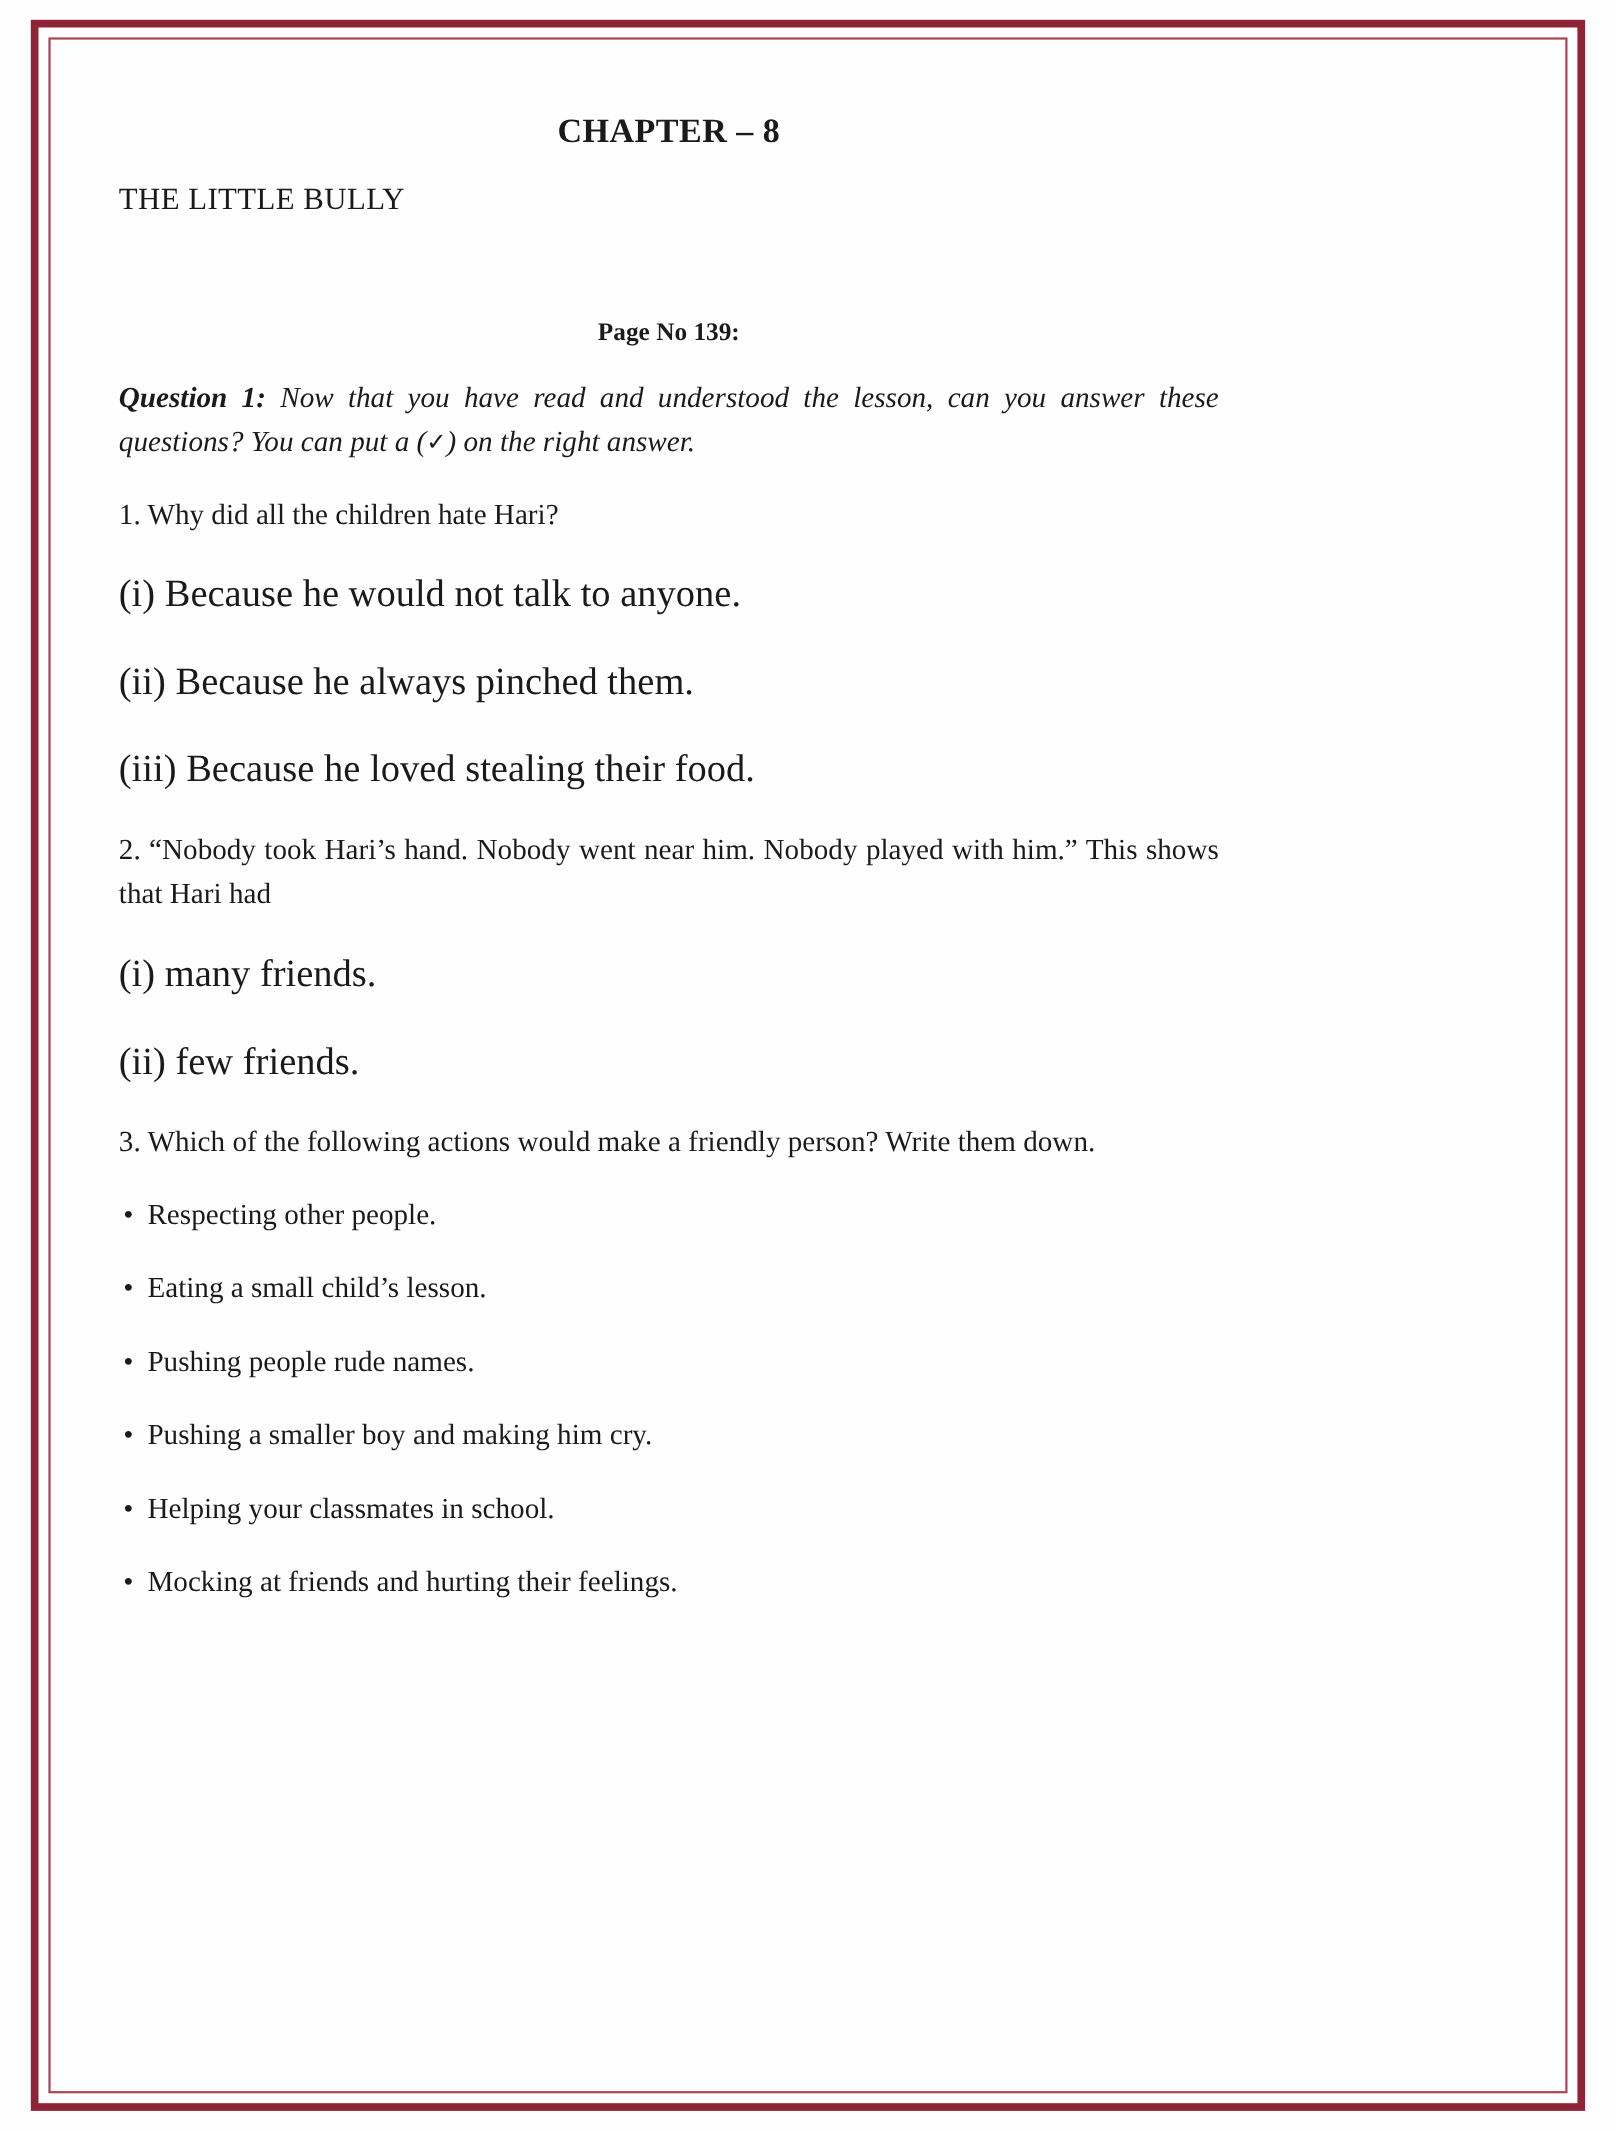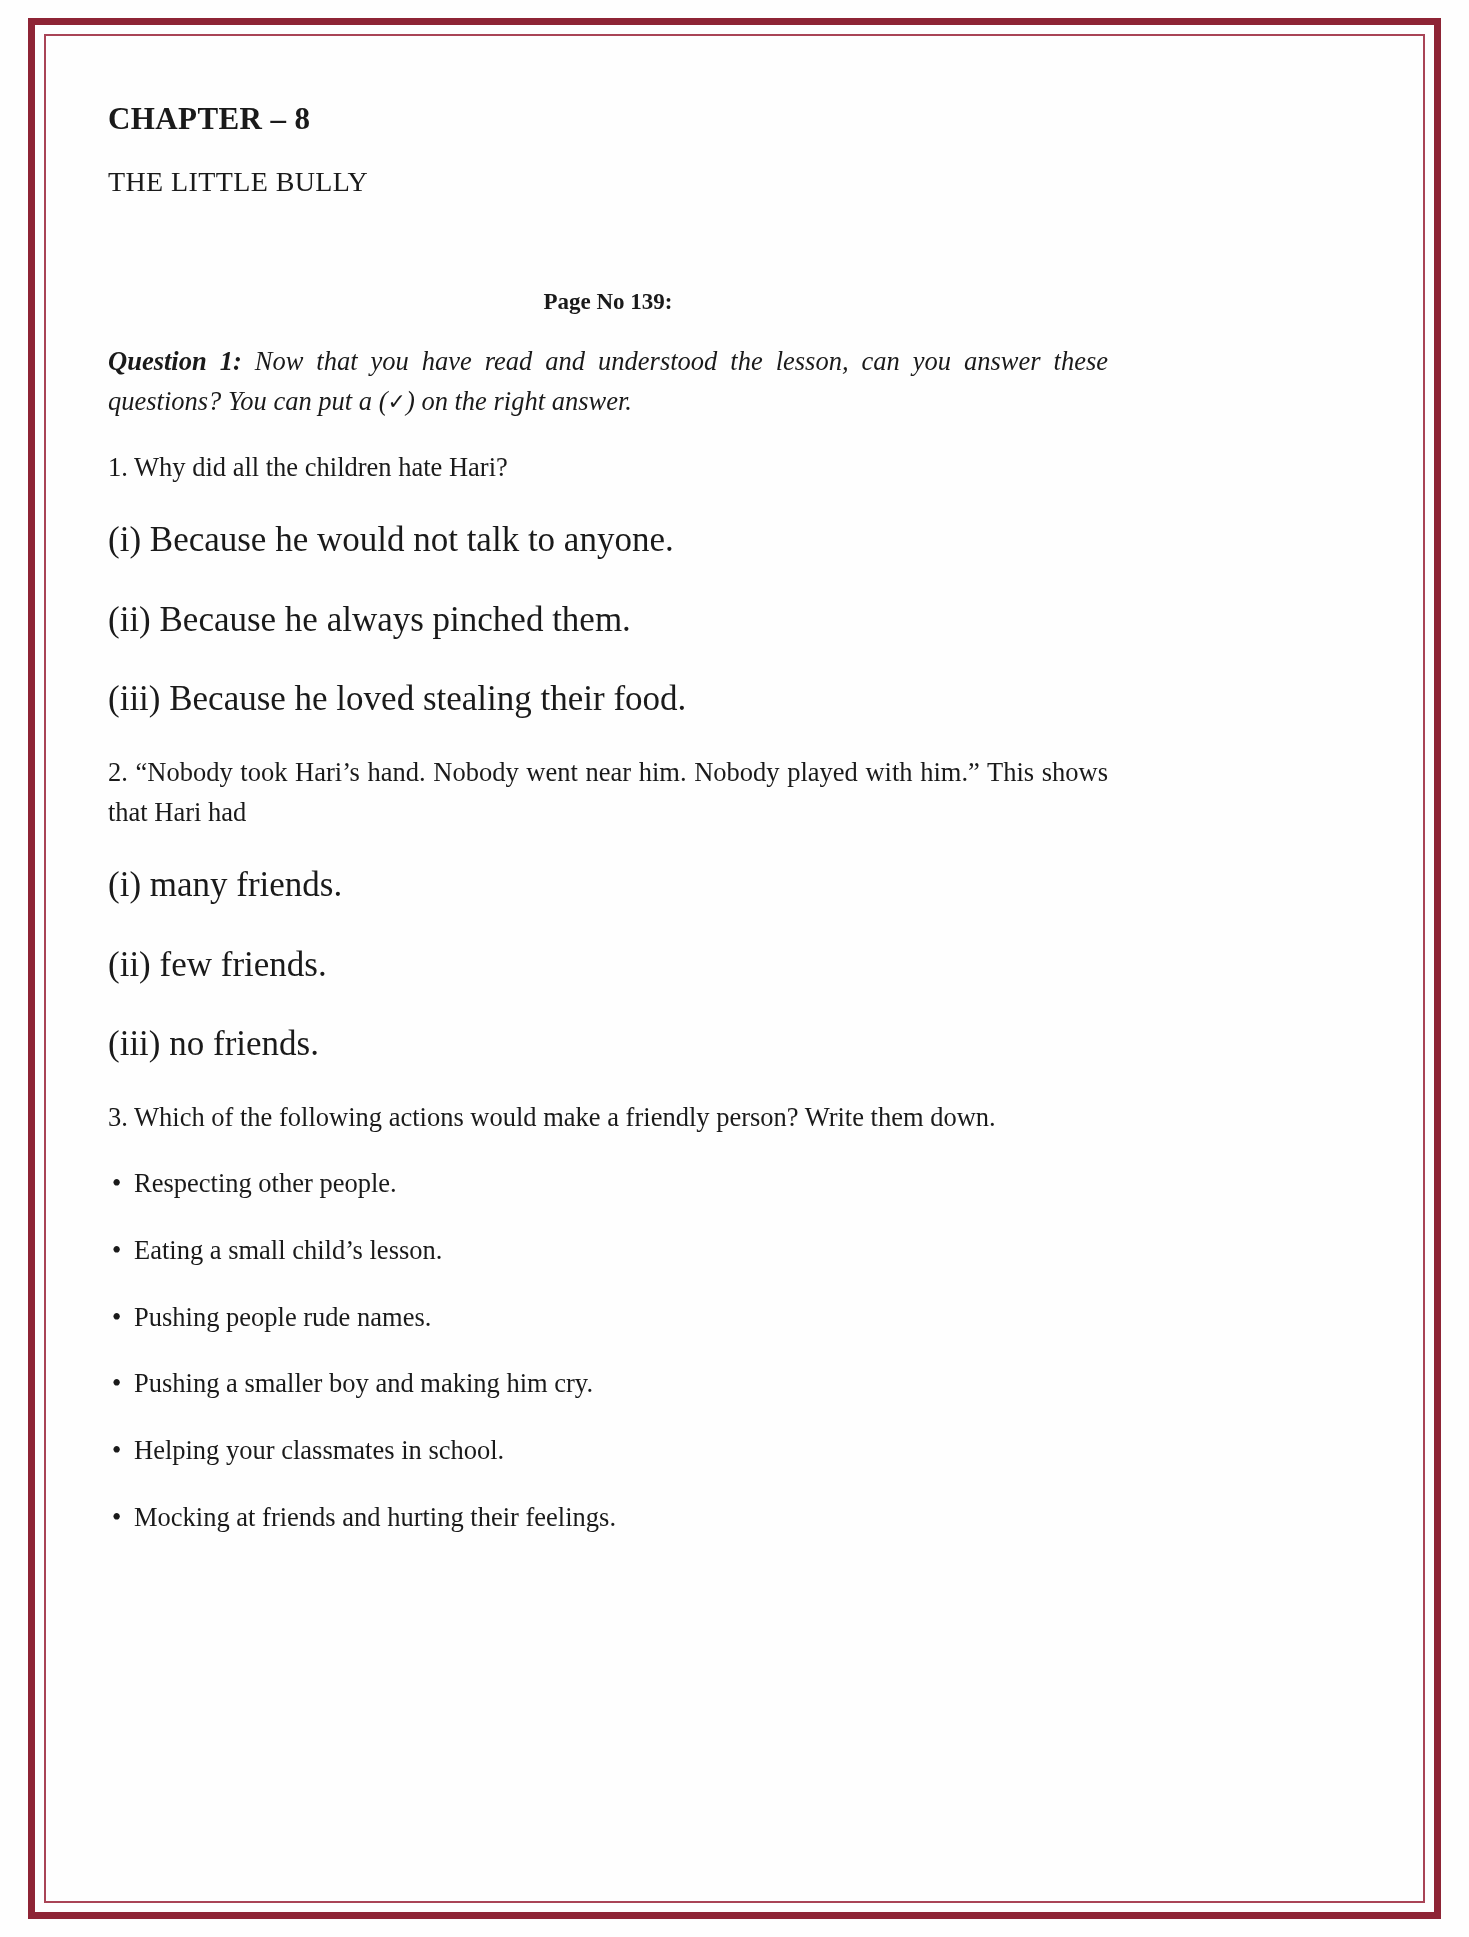--- a/index.html
+++ b/index.html
@@ -43,20 +43,21 @@
     box-sizing: border-box;
   }
   .content {
     position: absolute;
     left: 108px;
     top: 96px;
     width: 1000px;
     box-sizing: border-box;
   }
   .chapter-title {
+    text-align: center;
     font-weight: bold;
     font-size: 31px;
     letter-spacing: 0.4px;
     margin: 0 0 0 0;
     line-height: 1.5;
   }
   .chapter-subtitle {
     text-align: left;
     font-weight: normal;
     font-size: 28px;
@@ -127,21 +128,20 @@
     </p>
 
     <p class="para">1. Why did all the children hate Hari?</p>
     <p class="opt">(i) Because he would not talk to anyone.</p>
     <p class="opt">(ii) Because he always pinched them.</p>
     <p class="opt">(iii) Because he loved stealing their food.</p>
 
     <p class="para">2. “Nobody took Hari’s hand. Nobody went near him. Nobody played with him.” This shows that Hari had</p>
     <p class="opt">(i) many friends.</p>
     <p class="opt">(ii) few friends.</p>
-    <p class="opt">(iii) no friends.</p>
 
     <p class="para">3. Which of the following actions would make a friendly person? Write them down.</p>
 
     <p class="bullet"><span class="dot">•</span><span>Respecting other people.</span></p>
     <p class="bullet"><span class="dot">•</span><span>Eating a small child’s lesson.</span></p>
     <p class="bullet"><span class="dot">•</span><span>Pushing people rude names.</span></p>
     <p class="bullet"><span class="dot">•</span><span>Pushing a smaller boy and making him cry.</span></p>
     <p class="bullet"><span class="dot">•</span><span>Helping your classmates in school.</span></p>
     <p class="bullet"><span class="dot">•</span><span>Mocking at friends and hurting their feelings.</span></p>
 

